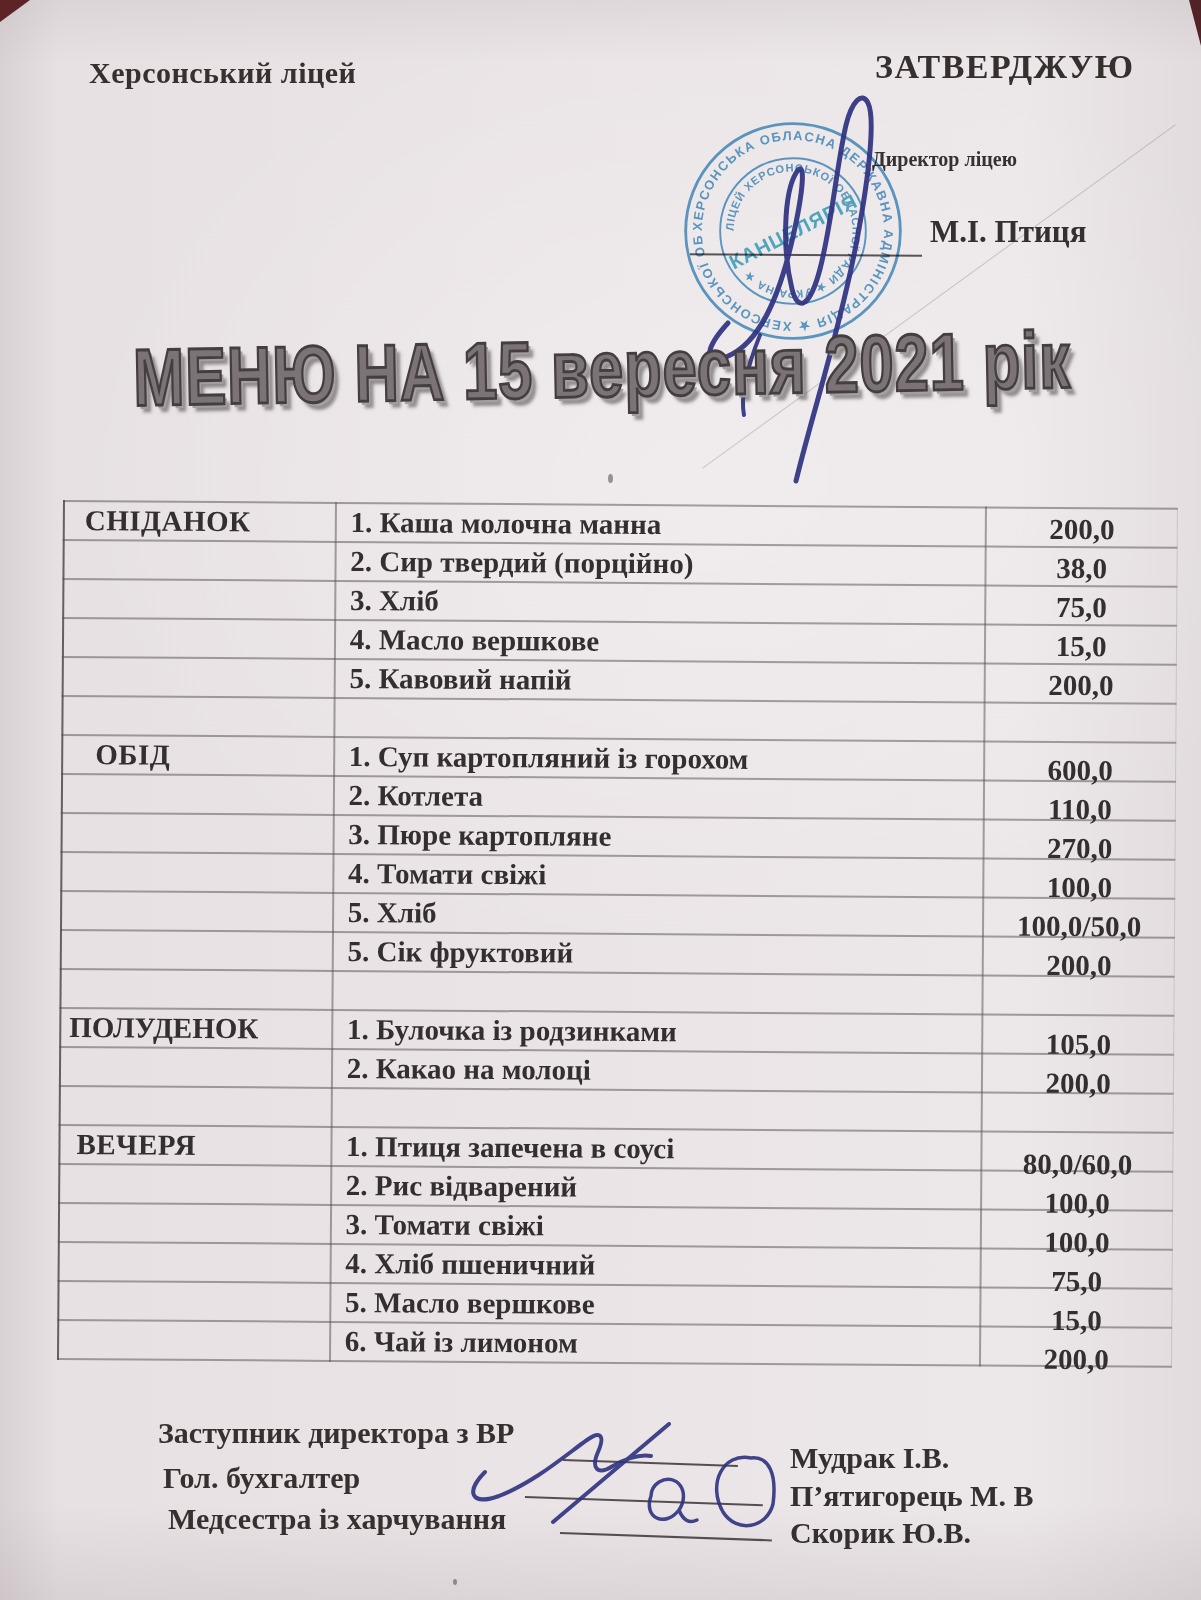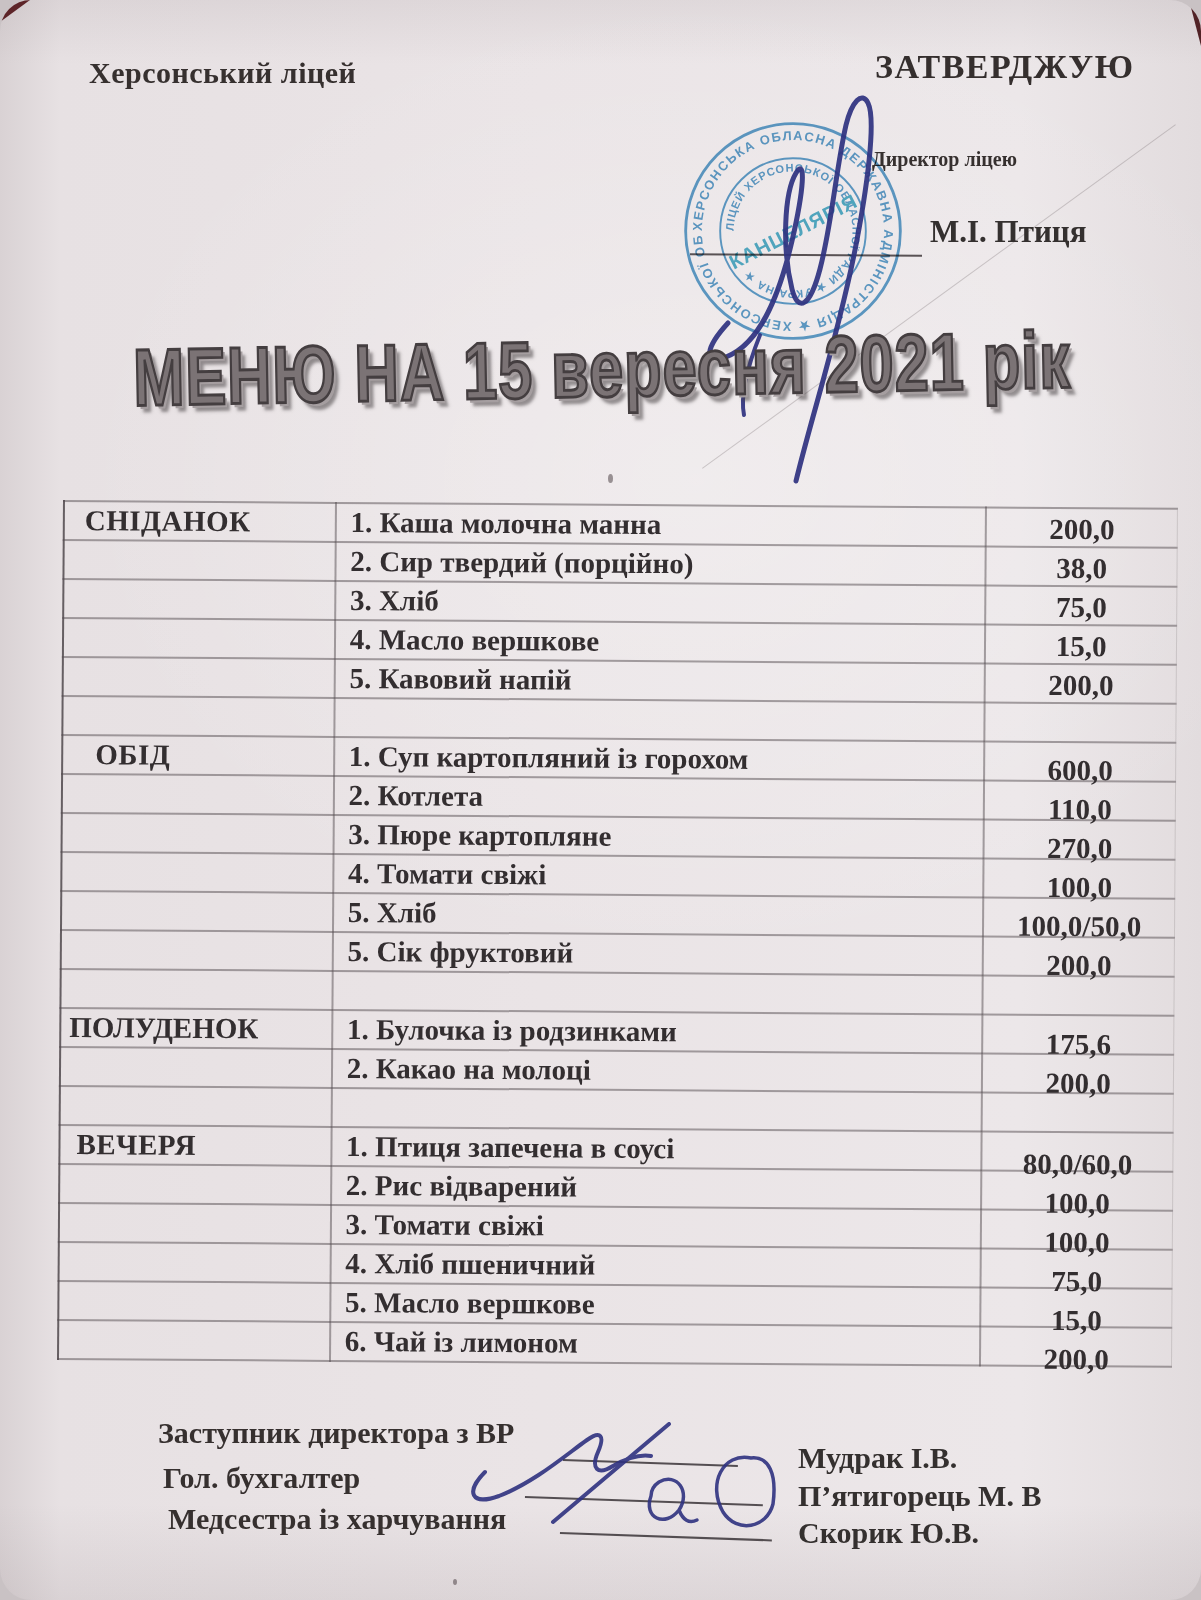--- a/index.html
+++ b/index.html
@@ -6,21 +6,20 @@
   .paper{
     position:relative;
     width:1201px;height:1600px;
     overflow:hidden;
     font-family:"Liberation Serif", serif;
     background:
       radial-gradient(ellipse 900px 700px at 58% 30%, rgba(255,255,255,.28), rgba(255,255,255,0) 70%),
       linear-gradient(180deg, rgba(120,105,110,.10) 0%, rgba(120,105,110,0) 4%, rgba(120,105,110,0) 94%, rgba(120,105,110,.12) 100%),
       linear-gradient(90deg, #d9d2d4 0%, #e7e1e3 5%, #eae4e6 45%, #ece7e9 85%, #e2dcde 100%);
     color:#3a3437;
-    border-radius:31px;
   }
   
   .corner-tl{position:absolute;left:0;top:0;width:30px;height:22px;background:#5d2428;
     clip-path:polygon(0 0,100% 0,0 100%);}
   .corner-tr{position:absolute;right:0;top:0;width:12px;height:46px;background:#512226;
     clip-path:polygon(100% 0,100% 100%,0 0);}
   .speck{position:absolute;background:rgba(80,70,72,.55);border-radius:50%;}
   .crease{position:absolute;left:702px;top:468px;width:585px;height:0;
     border-top:1.5px solid rgba(100,90,94,.28);
     transform:rotate(-36deg);transform-origin:0 0;}
@@ -65,21 +64,21 @@
   .menu-table td.meal{width:248px;padding-left:20px;letter-spacing:.5px;}
   .menu-table td.dish{width:668px;padding-left:14px;}
   .menu-table td.qty{width:199px;text-align:center;border-right:1px solid rgba(84,76,79,.18);}
   .menu-table tr.s1 td.meal{padding-left:32px;}
   .menu-table tr.s2 td.meal{padding-left:8px;letter-spacing:0;}
   .menu-table tr.s3 td.meal{padding-left:16px;}
   .menu-table td.qty span{display:inline-block;}
 
   
   .f-label{position:absolute;font-weight:bold;font-size:30px;color:#36302f;white-space:nowrap;}
-  .f-name{position:absolute;font-weight:bold;font-size:30px;color:#34302f;white-space:nowrap;margin-left:8px;}
+  .f-name{position:absolute;font-weight:bold;font-size:30px;color:#34302f;white-space:nowrap;}
   .f-line{position:absolute;border-top:2.5px solid rgba(58,52,55,.85);transform:rotate(2deg);transform-origin:0 0;}
 </style>
 </head>
 <body>
 
 <div class="paper">
 
   <div class="corner-tl"></div>
   <div class="corner-tr"></div>
   <div class="crease"></div>
@@ -181,21 +180,21 @@
           <td class="qty"><span style="transform: translateY(9px);">200,0</span></td>
         </tr>
         <tr class="s1">
           <td class="meal"></td>
           <td class="dish"></td>
           <td class="qty"></td>
         </tr>
         <tr class="s2">
           <td class="meal">ПОЛУДЕНОК</td>
           <td class="dish">1. Булочка із родзинками</td>
-          <td class="qty"><span style="transform: translateY(10px);">175,6</span></td>
+          <td class="qty"><span style="transform: translateY(10px);">105,0</span></td>
         </tr>
         <tr class="s2">
           <td class="meal"></td>
           <td class="dish">2. Какао на молоці</td>
           <td class="qty"><span style="transform: translateY(10px);">200,0</span></td>
         </tr>
         <tr class="s2">
           <td class="meal"></td>
           <td class="dish"></td>
           <td class="qty"></td>

